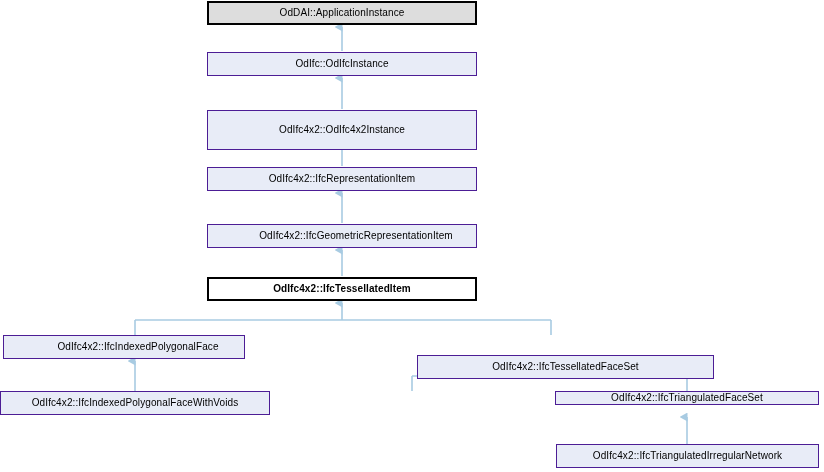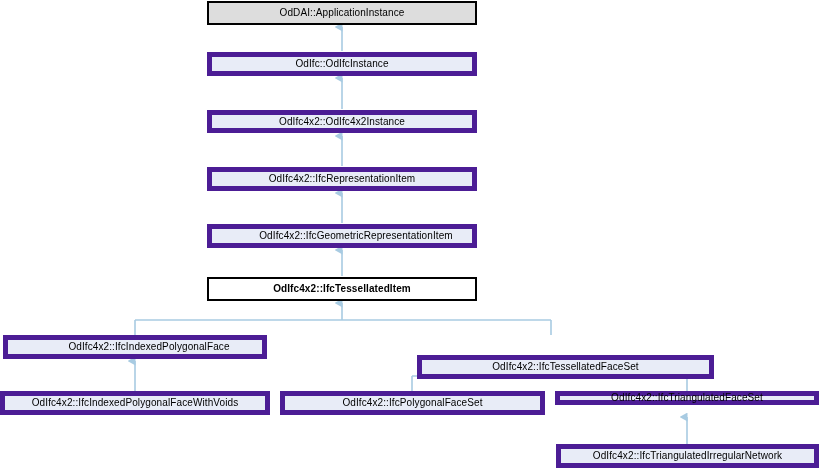--- a/index.html
+++ b/index.html
@@ -32,21 +32,21 @@
     justify-content: center;
     font-size: 10px;
     line-height: 12px;
     color: #000000;
     white-space: nowrap;
     text-align: center;
     letter-spacing: 0.1px;
   }
   .node.normal {
     background: #e8ecf7;
-    border: 5px solid #4c1d95;
+    border: 1px solid #4c1d95;
   }
   .node.root {
     background: #dddddd;
     border: 2px solid #000000;
   }
   .node.current {
     background: #ffffff;
     border: 2px solid #000000;
   }
   .node-label {
@@ -95,51 +95,48 @@
   </svg>
 
   <div class="node root" style="left:207px; top:1px; width:270px; height:24px;">
     <span class="node-label">OdDAI::ApplicationInstance</span>
   </div>
 
   <div class="node normal" style="left:207px; top:52px; width:270px; height:24px;">
     <span class="node-label">OdIfc::OdIfcInstance</span>
   </div>
 
-  <div class="node normal" style="left:207px; top:110px; width:270px; height:23px;">
+  <div class="node normal" style="left:207px; top:110px; width:270px; height:40px;">
     <span class="node-label">OdIfc4x2::OdIfc4x2Instance</span>
   </div>
 
   <div class="node normal" style="left:207px; top:167px; width:270px; height:24px;">
     <span class="node-label">OdIfc4x2::IfcRepresentationItem</span>
   </div>
 
   <div class="node normal" style="left:207px; top:224px; width:270px; height:24px;padding-left:28px;">
     <span class="node-label">OdIfc4x2::IfcGeometricRepresentationItem</span>
   </div>
 
   <div class="node current" style="left:207px; top:277px; width:270px; height:24px;font-weight:bold;">
     <span class="node-label">OdIfc4x2::IfcTessellatedItem</span>
   </div>
 
-  <div class="node normal" style="left:3px; top:335px; width:264px; height:24px;padding-left:28px;">
+  <div class="node normal" style="left:3px; top:335px; width:242px; height:24px;padding-left:28px;">
     <span class="node-label">OdIfc4x2::IfcIndexedPolygonalFace</span>
   </div>
 
   <div class="node normal" style="left:417px; top:355px; width:297px; height:24px;">
     <span class="node-label">OdIfc4x2::IfcTessellatedFaceSet</span>
   </div>
 
   <div class="node normal" style="left:0px; top:391px; width:270px; height:24px;">
     <span class="node-label">OdIfc4x2::IfcIndexedPolygonalFaceWithVoids</span>
   </div>
 
-  <div class="node normal" style="left:280px; top:391px; width:265px; height:24px;">
-    <span class="node-label">OdIfc4x2::IfcPolygonalFaceSet</span>
-  </div>
 
   <div class="node normal" style="left:555px; top:391px; width:264px; height:14px;">
     <span class="node-label">OdIfc4x2::IfcTriangulatedFaceSet</span>
   </div>
 
   <div class="node normal" style="left:556px; top:444px; width:263px; height:24px;">
     <span class="node-label">OdIfc4x2::IfcTriangulatedIrregularNetwork</span>
   </div>
 
 </div>

